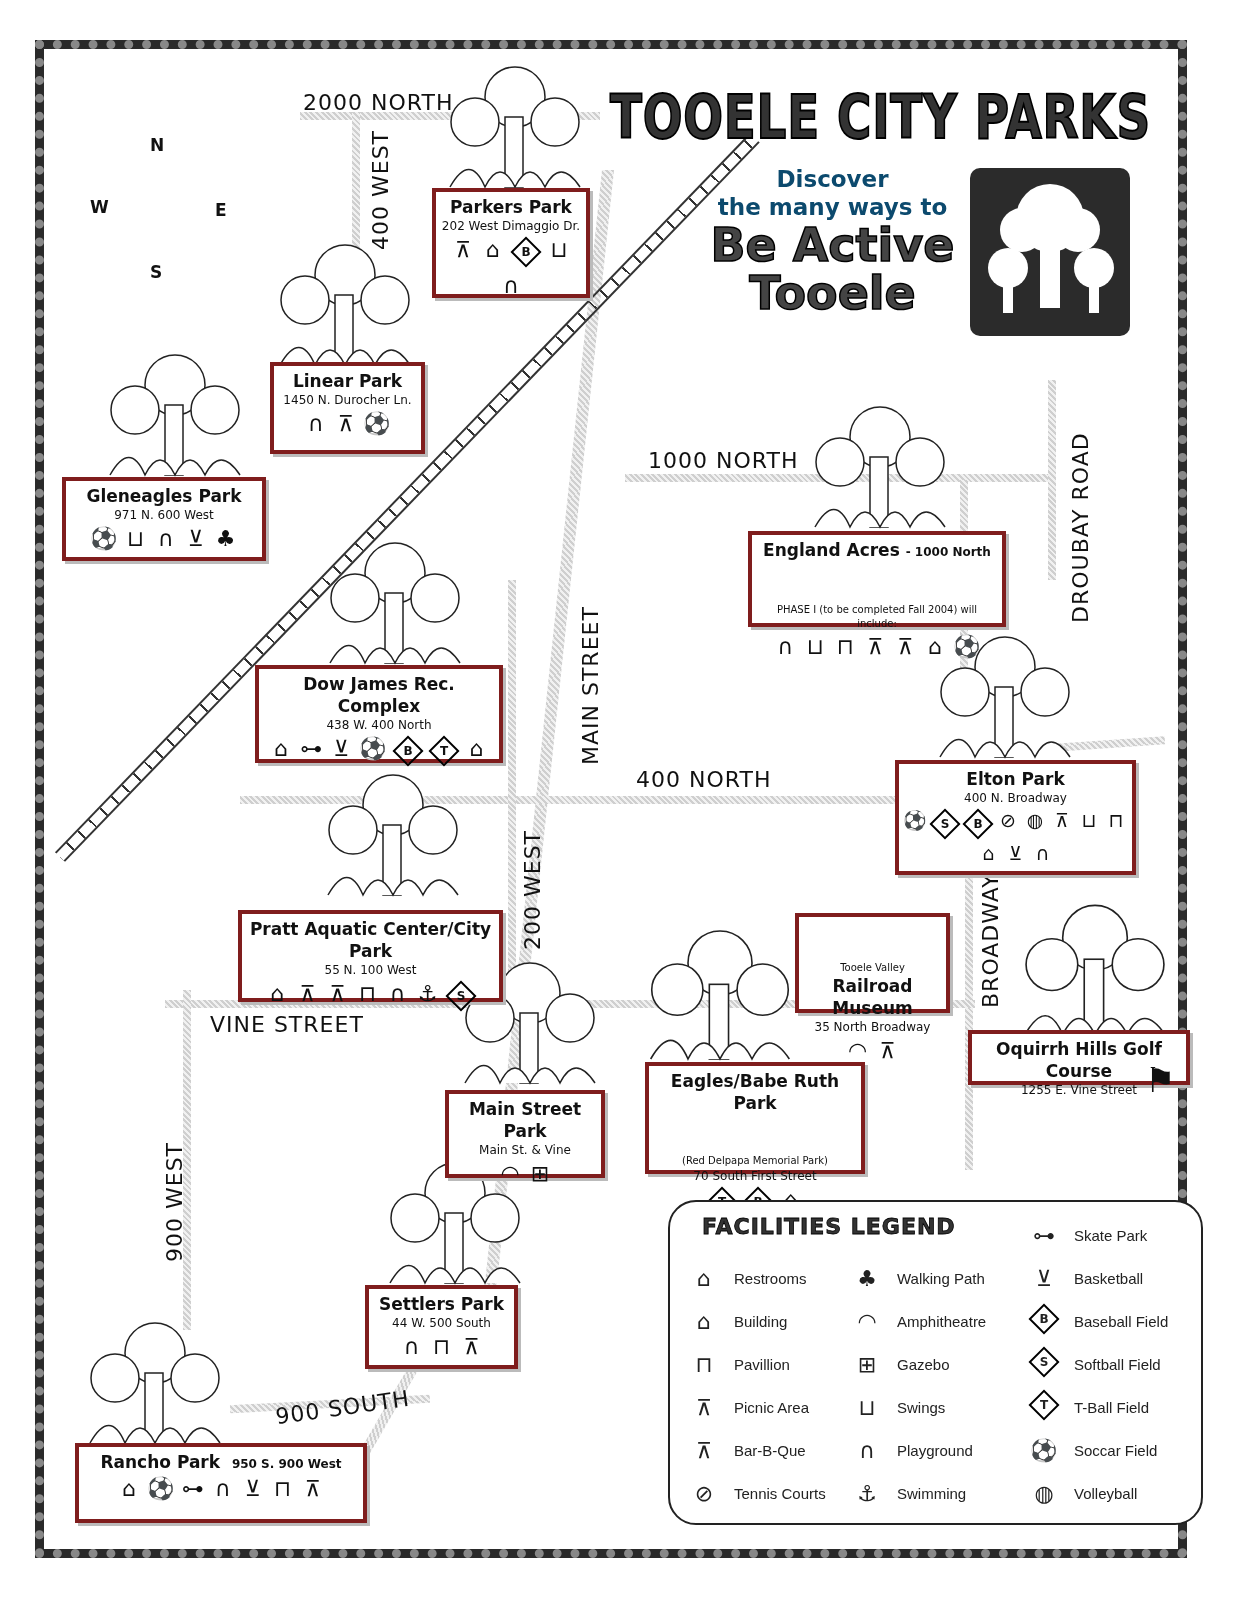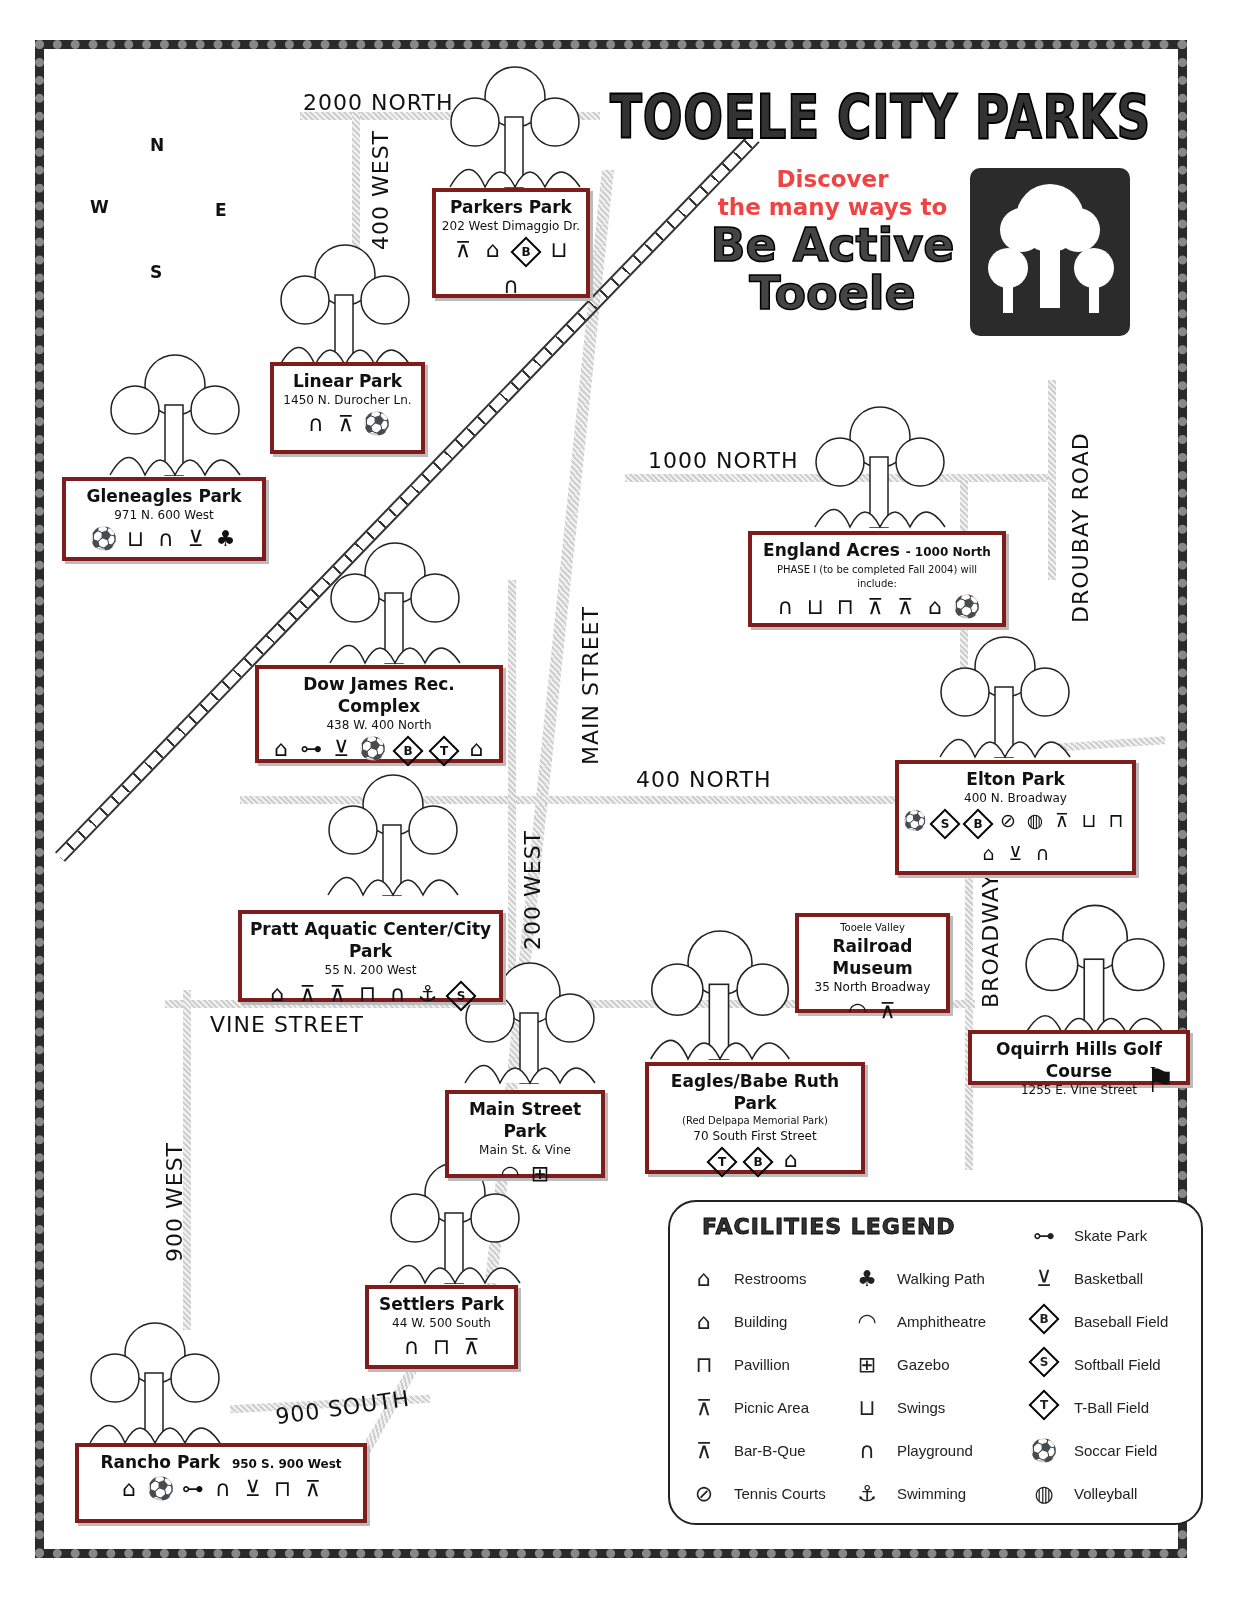--- a/index.html
+++ b/index.html
@@ -7,27 +7,27 @@
   .frame{position:absolute;left:35px;top:40px;width:1152px;height:1518px;border:9px solid #2a2a2a;box-sizing:border-box;
     background:#fff;}
   .frame::after{content:"";position:absolute;inset:-9px;border:9px dotted #888;pointer-events:none;mix-blend-mode:lighten;}
   .road{position:absolute;background:repeating-linear-gradient(45deg,#cfcfcf 0 2px,#f1f1f1 2px 4px);}
   .roadlabel{position:absolute;font-family:"DejaVu Sans",sans-serif;font-size:22px;letter-spacing:1px;white-space:nowrap;color:#111;}
   .vert{transform-origin:left top;transform:rotate(-90deg);}
   .compass{position:absolute;font-family:"DejaVu Sans",sans-serif;font-weight:bold;font-size:17px;}
   .title{position:absolute;left:610px;top:82px;font-family:"DejaVu Sans",sans-serif;font-weight:900;font-size:60px;letter-spacing:1px;
     color:#333;-webkit-text-stroke:2px #000;transform:scaleX(0.78);transform-origin:left top;white-space:nowrap;}
   .tagline{position:absolute;left:700px;top:165px;width:265px;text-align:center;}
-  .tagline .small{font-family:"DejaVu Sans",sans-serif;font-weight:bold;font-size:23px;line-height:28px;color:#ef4444;}
+  .tagline .small{font-family:"DejaVu Sans",sans-serif;font-weight:bold;font-size:23px;line-height:28px;color:#0c4a6e;}
   .tagline .big{font-family:"DejaVu Sans",sans-serif;font-weight:900;font-size:46px;line-height:48px;color:#444;-webkit-text-stroke:1.5px #000;}
   .logo{position:absolute;left:970px;top:168px;width:160px;height:168px;background:#2b2b2b;border-radius:10px;}
   .park{position:absolute;background:#fff;border:4px solid #7f1d1d;box-shadow:3px 3px 0 #bbb;text-align:center;box-sizing:border-box;padding:4px 4px;}
   .park .name{font-family:"DejaVu Sans",sans-serif;font-size:17px;font-weight:bold;line-height:22px;}
   .park .addr{font-family:"DejaVu Sans",sans-serif;font-size:12px;line-height:16px;}
-  .park .sub{font-family:"DejaVu Sans",sans-serif;font-size:10px;line-height:14px;}
+  .park .sub{font-family:"DejaVu Sans",sans-serif;font-size:10px;line-height:14px;margin-top:40px;}
   .icons{display:flex;justify-content:center;gap:6px;flex-wrap:wrap;margin-top:3px;font-size:22px;line-height:26px;}
   .ic{display:inline-block;min-width:24px;text-align:center;font-family:"DejaVu Sans",sans-serif;}
   .diamond{display:inline-block;width:18px;height:18px;border:2px solid #000;transform:rotate(45deg);margin:4px 4px;position:relative;}
   .diamond span{position:absolute;left:0;top:0;width:18px;height:18px;transform:rotate(-45deg);font-size:12px;line-height:18px;text-align:center;font-weight:bold;}
   .tree{position:absolute;}
   .legend{position:absolute;left:668px;top:1200px;width:535px;height:325px;border:2px solid #222;border-radius:28px;box-sizing:border-box;background:#fff;}
   .legend .lt{position:absolute;left:32px;top:12px;font-family:"DejaVu Sans",sans-serif;font-weight:900;font-size:22px;letter-spacing:1px;color:#333;-webkit-text-stroke:0.8px #000;}
   .lcol{position:absolute;}
   .litem{display:flex;align-items:center;height:43px;font-family:"Liberation Sans",sans-serif;font-size:15px;color:#222;}
   .litem .ic{width:44px;font-size:22px;text-align:center;margin-right:8px;}
@@ -252,21 +252,21 @@
       </span>
     <span class="diamond">
         <span>T</span>
       </span>
     <span class="ic">⌂</span>
   </div>
 </div>
 
 <div class="park" style="left:238px;top:898px;width:265px;height:92px;margin-top:12px;">
   <div class="name">Pratt Aquatic Center/City Park</div>
-  <div class="addr">55 N. 200 West</div>
+  <div class="addr">55 N. 100 West</div>
   <div class="icons">
     <span class="ic">⌂</span>
     <span class="ic">⊼</span>
     <span class="ic">⊼</span>
     <span class="ic">⊓</span>
     <span class="ic">∩</span>
     <span class="ic">⚓</span>
     <span class="diamond">
         <span>S</span>
       </span>

